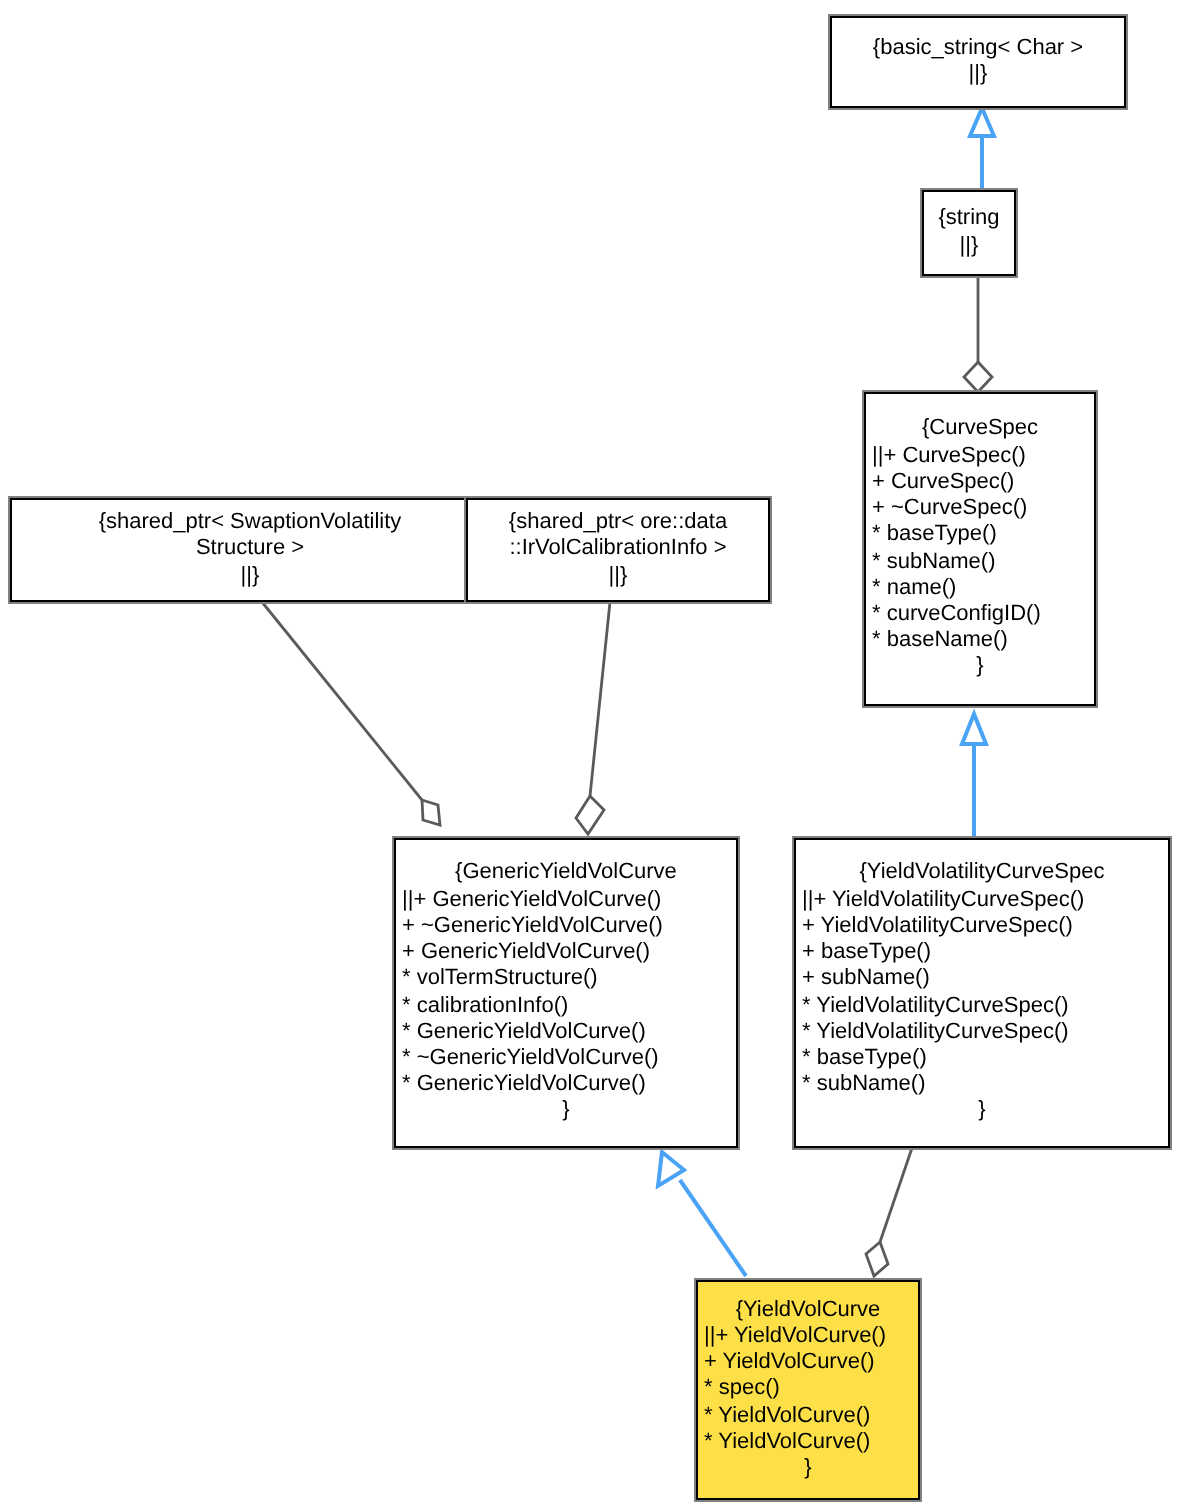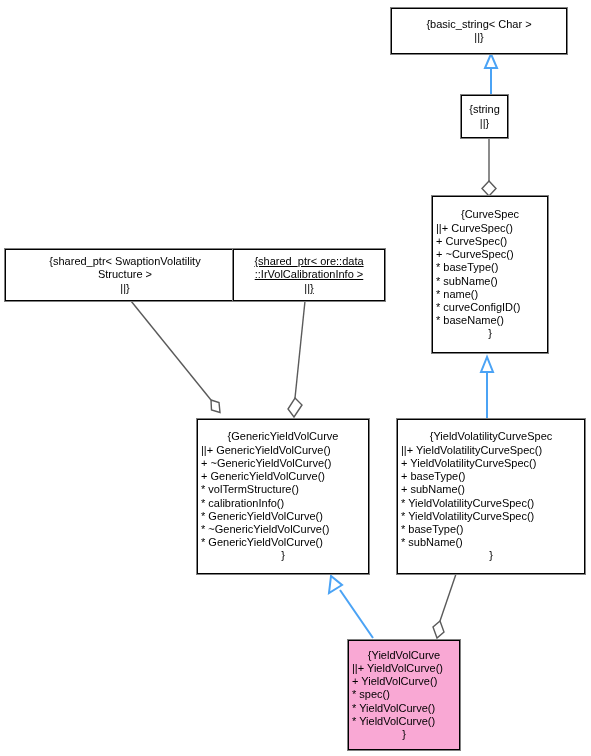--- a/index.html
+++ b/index.html
@@ -34,21 +34,21 @@
     line-height: 13.2px;
     color: #000000;
     white-space: pre;
     display: flex;
     flex-direction: column;
     justify-content: center;
     align-items: center;
     padding: 2px 3px;
   }
   .node.highlight {
-    background: #f9a8d4;
+    background: #fde047;
   }
   .node .line {
     display: block;
   }
   .node .line.lead {
     text-align: right;
   }
   .node .line.mem {
     align-self: flex-start;
     text-align: right;
@@ -98,23 +98,23 @@
       <polygon points="331,576 329,593 342,585" fill="#ffffff" stroke="#4ba3f5" stroke-width="2"></polygon>
     </g>
 
     <g>
       <line x1="456" y1="574" x2="440" y2="621" stroke="#5a5a5a" stroke-width="1.4"></line>
       <polygon points="440,621 433,627 437,638 444,632" fill="#ffffff" stroke="#5a5a5a" stroke-width="1.4"></polygon>
     </g>
   </svg>
 
   <div id="nodes-layer">
-      <div class="node compact" style="left: 391px; top: 8px; width: 176px; height: 46px;"><span class="line lead">{basic_string&lt; Char &gt;</span><span class="line tail">||}</span></div>
+      <div class="node compact" style="left: 415px; top: 8px; width: 148px; height: 46px;"><span class="line lead">{basic_string&lt; Char &gt;</span><span class="line tail">||}</span></div>
       <div class="node compact" style="left: 461px; top: 95px; width: 47px; height: 43px;"><span class="line lead">{string</span><span class="line tail">||}</span></div>
       <div class="node" style="left: 432px; top: 196px; width: 116px; height: 157px;"><span class="line lead">{CurveSpec</span><span class="line mem">||+ CurveSpec()</span><span class="line mem">+ CurveSpec()</span><span class="line mem">+ ~CurveSpec()</span><span class="line mem">* baseType()</span><span class="line mem">* subName()</span><span class="line mem">* name()</span><span class="line mem">* curveConfigID()</span><span class="line mem">* baseName()</span><span class="line tail">}</span></div>
       <div class="node compact" style="left: 5px; top: 249px; width: 240px; height: 52px;"><span class="line lead">{shared_ptr&lt; SwaptionVolatility</span><span class="line mem">Structure &gt;</span><span class="line tail">||}</span></div>
-      <div class="node compact" style="left: 233px; top: 249px; width: 152px; height: 52px; text-decoration: underline;"><span class="line lead">{shared_ptr&lt; ore::data</span><span class="line mem">::IrVolCalibrationInfo &gt;</span><span class="line tail">||}</span></div>
+      <div class="node compact" style="left: 233px; top: 249px; width: 152px; height: 52px;"><span class="line lead">{shared_ptr&lt; ore::data</span><span class="line mem">::IrVolCalibrationInfo &gt;</span><span class="line tail">||}</span></div>
       <div class="node" style="left: 197px; top: 419px; width: 172px; height: 155px;"><span class="line lead">{GenericYieldVolCurve</span><span class="line mem">||+ GenericYieldVolCurve()</span><span class="line mem">+ ~GenericYieldVolCurve()</span><span class="line mem">+ GenericYieldVolCurve()</span><span class="line mem">* volTermStructure()</span><span class="line mem">* calibrationInfo()</span><span class="line mem">* GenericYieldVolCurve()</span><span class="line mem">* ~GenericYieldVolCurve()</span><span class="line mem">* GenericYieldVolCurve()</span><span class="line tail">}</span></div>
       <div class="node" style="left: 397px; top: 419px; width: 188px; height: 155px;"><span class="line lead">{YieldVolatilityCurveSpec</span><span class="line mem">||+ YieldVolatilityCurveSpec()</span><span class="line mem">+ YieldVolatilityCurveSpec()</span><span class="line mem">+ baseType()</span><span class="line mem">+ subName()</span><span class="line mem">* YieldVolatilityCurveSpec()</span><span class="line mem">* YieldVolatilityCurveSpec()</span><span class="line mem">* baseType()</span><span class="line mem">* subName()</span><span class="line tail">}</span></div>
       <div class="node highlight" style="left: 348px; top: 640px; width: 112px; height: 110px;"><span class="line lead">{YieldVolCurve</span><span class="line mem">||+ YieldVolCurve()</span><span class="line mem">+ YieldVolCurve()</span><span class="line mem">* spec()</span><span class="line mem">* YieldVolCurve()</span><span class="line mem">* YieldVolCurve()</span><span class="line tail">}</span></div>
     </div>
 
 </div>
 
 </body></html>

